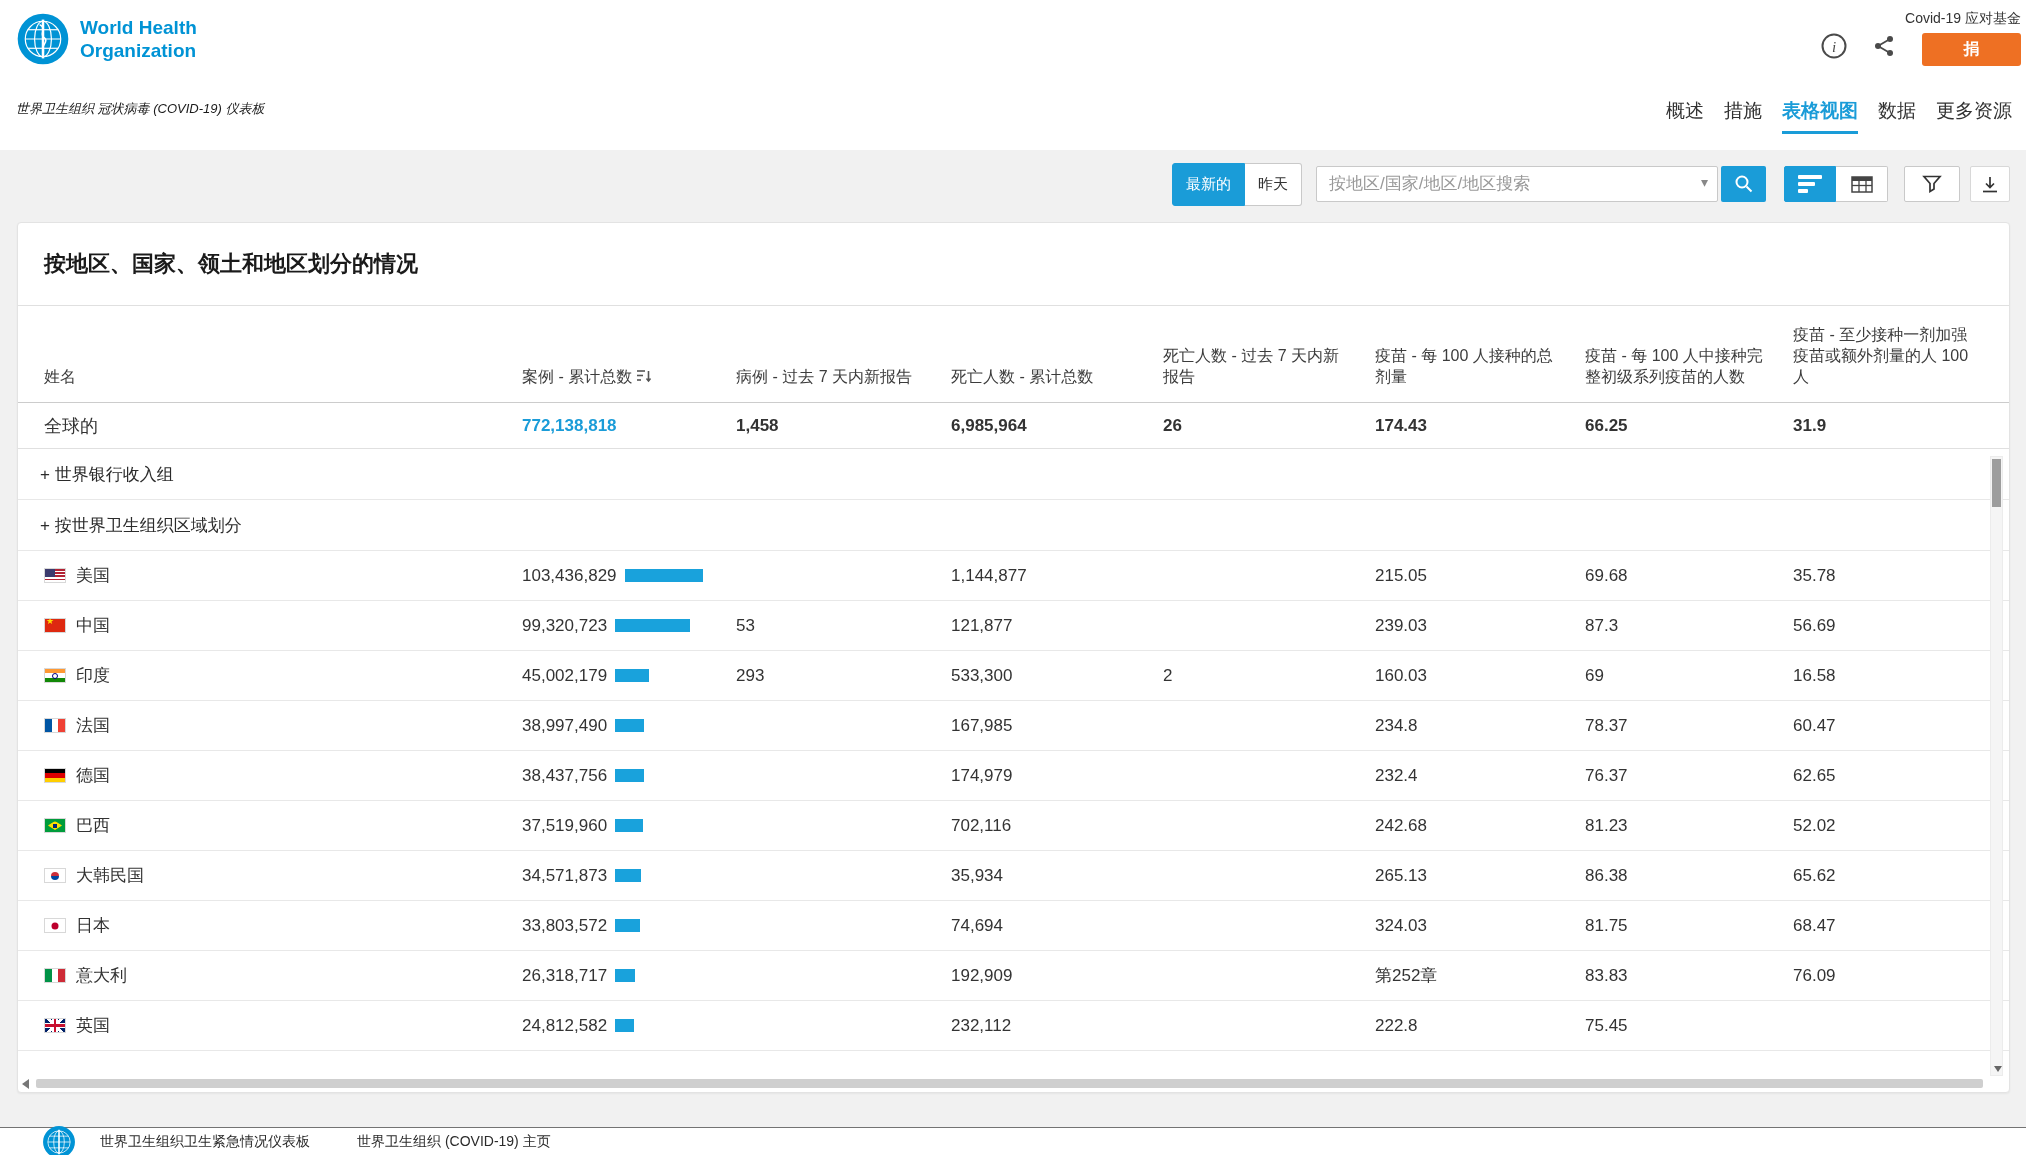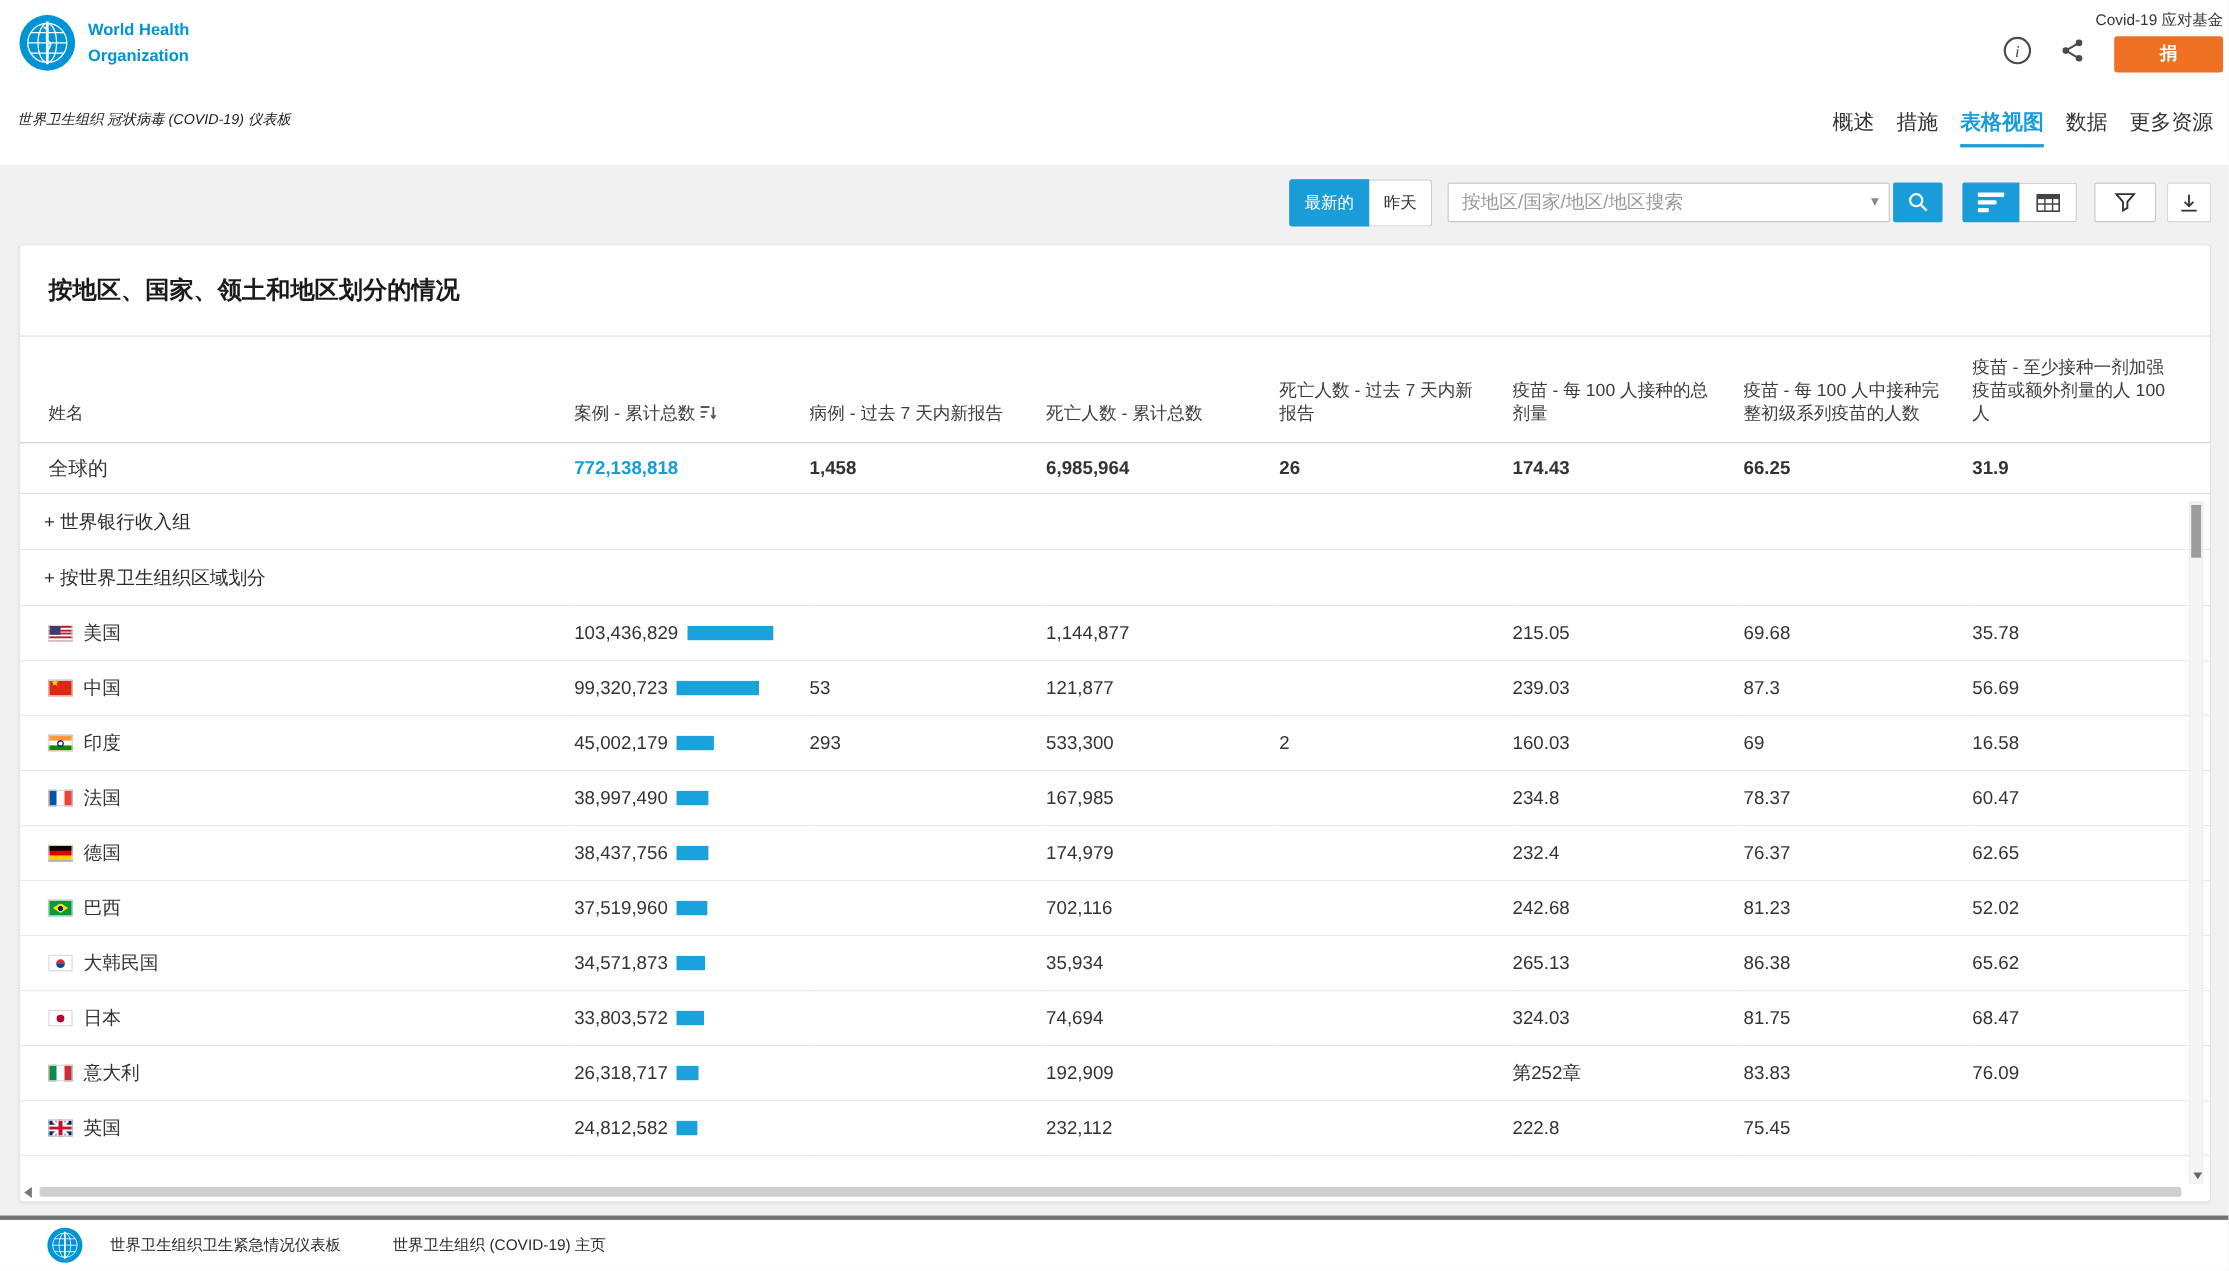--- a/index.html
+++ b/index.html
@@ -6,21 +6,21 @@
   html,body { width:2026px; height:1155px; overflow:hidden; }
   body {
     font-family:"Liberation Sans","DejaVu Sans",sans-serif;
     background:#f1f1f1; color:#333; position:relative;
   }
 
   
   .topbar { position:relative; height:150px; background:#fff; }
   .logo { position:absolute; left:16px; top:12px; display:flex; align-items:center; cursor:pointer; }
   .emblem { width:54px; height:54px; }
-  .logo-text { margin-left:10px; color:#0093d5; font-weight:bold; font-size:15px; line-height:23px; }
+  .logo-text { margin-left:10px; color:#0093d5; font-weight:bold; font-size:19px; line-height:23px; }
   .logo-text span { display:block; }
 
   .hdr-icons { position:absolute; right:128px; top:32px; display:flex; gap:22px; align-items:center; }
   .icon-btn { width:28px; height:28px; display:flex; align-items:center; justify-content:center; cursor:pointer; background:none; border:none; }
 
   .fund { position:absolute; right:5px; top:10px; text-align:right; }
   .fund-label { font-size:14px; color:#333; margin-bottom:5px; }
   .donate { width:99px; height:33px; background:#ee7023; color:#fff; border:none; border-radius:3px;
             font-size:16px; font-weight:bold; cursor:pointer; font-family:inherit; }
 
@@ -114,21 +114,21 @@
   
   .vscroll { position:absolute; top:233px; right:6px; bottom:16px; width:13px; background:#f5f5f5; border:1px solid #ececec; cursor:pointer; }
   .vthumb { position:absolute; top:2px; left:1px; right:1px; height:48px; background:#9d9d9d; }
   .vdown { position:absolute; bottom:3px; left:2.5px; width:0; height:0;
            border-left:4px solid transparent; border-right:4px solid transparent; border-top:6px solid #666; }
   .hscroll { position:absolute; left:4px; right:26px; bottom:3px; height:11px; display:flex; align-items:center; cursor:pointer; }
   .harrow { width:0; height:0; border-top:5px solid transparent; border-bottom:5px solid transparent; border-right:7px solid #777; }
   .hthumb { flex:1; height:9px; background:#cfcfcf; margin-left:7px; border-radius:2px; }
 
   
-  .footer { position:absolute; left:0; right:0; bottom:0; height:50px; background:#fff; border-top:4px solid #737373;
+  .footer { position:absolute; left:0; right:0; bottom:0; height:28px; background:#fff; border-top:1px solid #737373;
             display:flex; align-items:center; padding-left:42px; }
   .footer .emblem { width:34px; height:34px; }
   .flink { font-size:14px; color:#2b2b2b; margin-left:24px; cursor:pointer; text-decoration:none; }
   .flink + .flink { margin-left:47px; }
 </style>
 </head>
 <body>
 
 <header class="topbar">
   <div class="logo">

